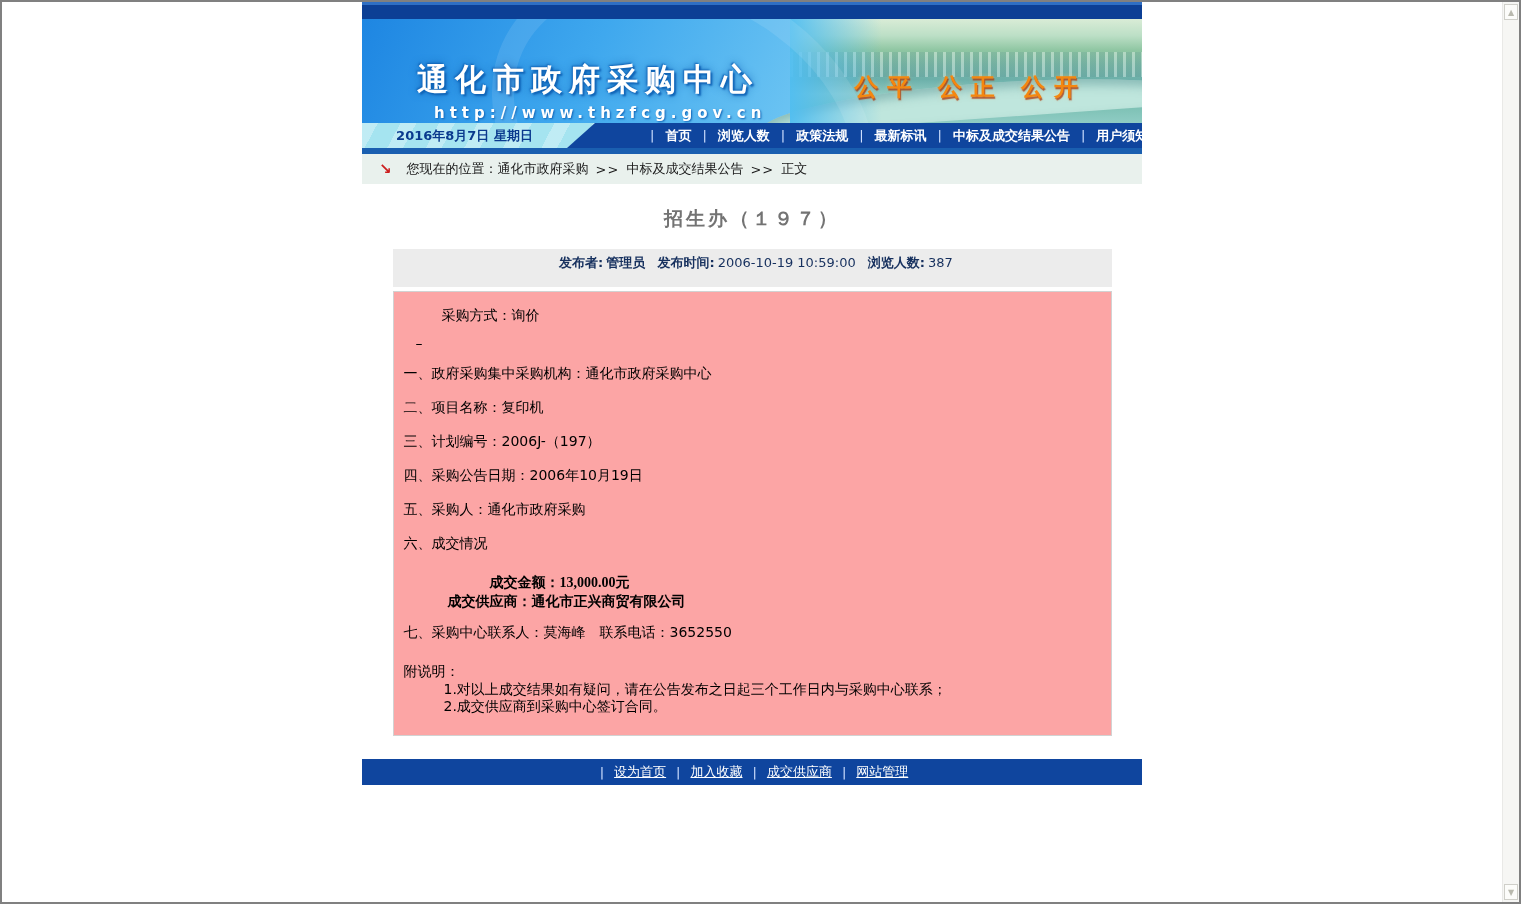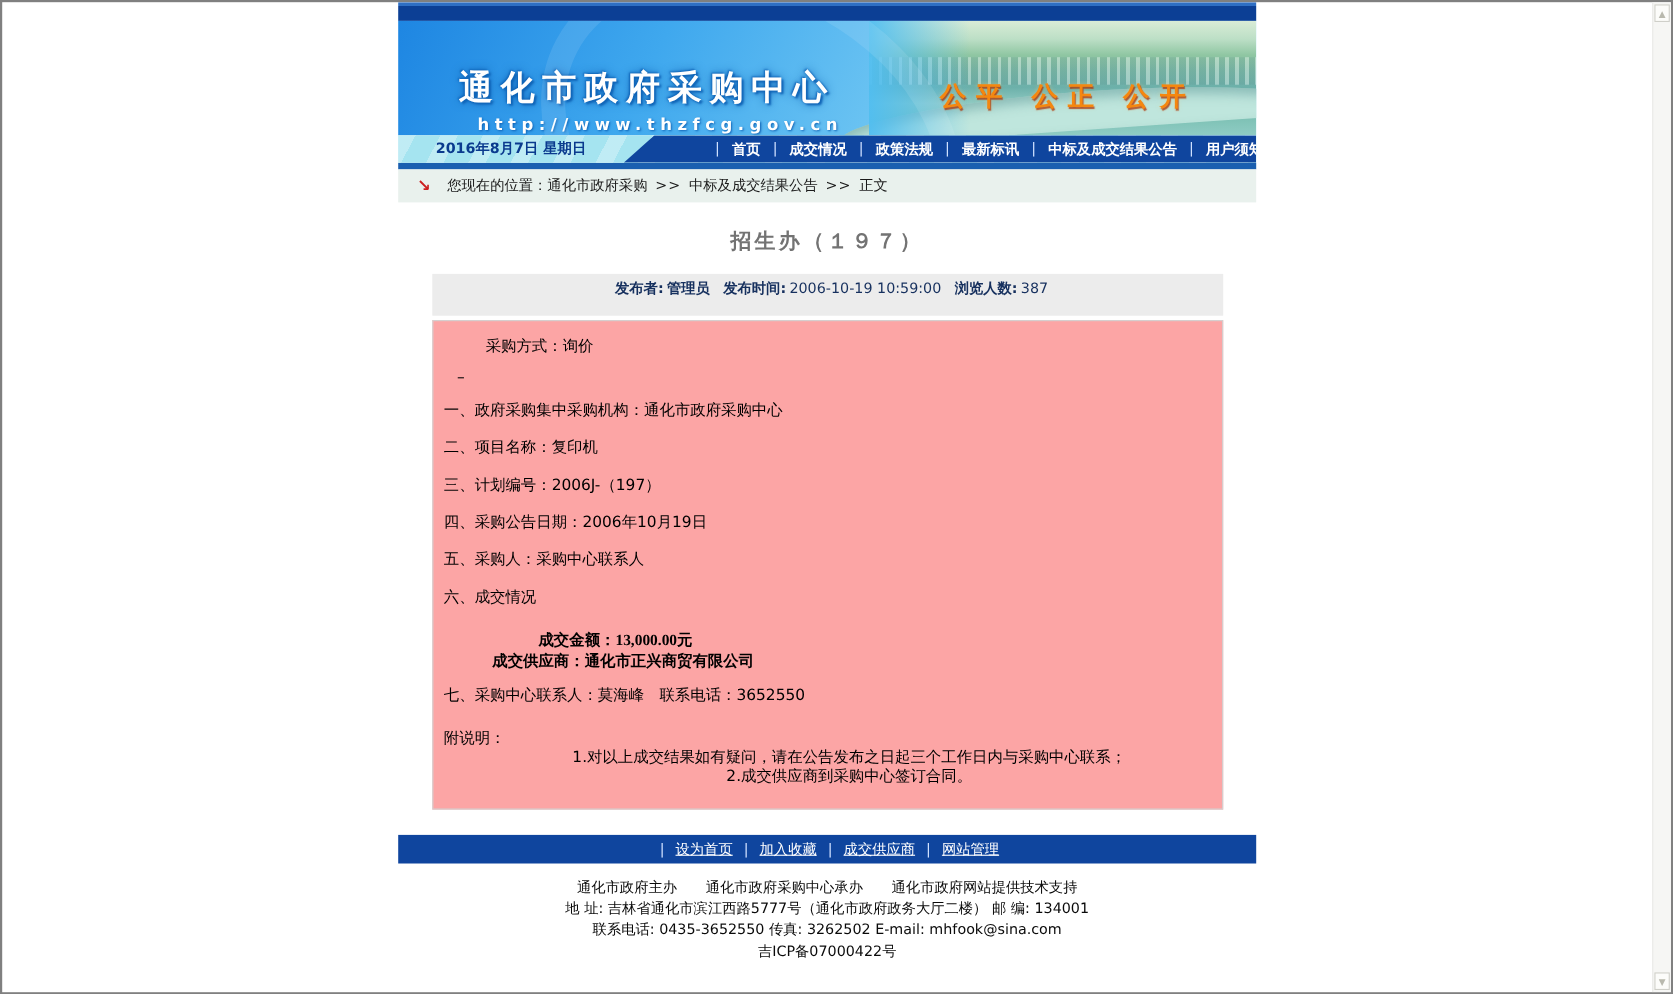--- a/index.html
+++ b/index.html
@@ -73,21 +73,21 @@
   .meta-bar .lbl { font-weight:bold; margin:0 3px 0 8px; }
   .meta-bar .val-cn { font-weight:bold; }
   .content-box { margin-top:4px; border:1px solid #d2d2d2; background:#fca5a5;
     min-height:444px; padding:8px 10px 20px 10px; font-size:14px; color:#000; }
   .l-std   { line-height:34px; }
   .l-first { line-height:30px; padding-left:38px; }
   .l-dash  { line-height:26px; padding-left:12px; }
   .l-amount   { font-weight:bold; line-height:19px; margin-top:13px; padding-left:86px;font-family:Liberation Serif, serif; }
   .l-supplier { font-weight:bold; line-height:19px; padding-left:44px; margin-bottom:4px; }
   .l-notehead { line-height:20px; margin-top:12px; }
-  .l-noteitem { line-height:17px; padding-left:40px;text-align:center; }
+  .l-noteitem { line-height:17px; padding-left:40px; }
 
   
   .footer-bar { margin-top:23px; height:26px; background:#0f459e; display:flex;
     align-items:center; justify-content:center; font-size:13px; color:#fff; }
   .footer-bar .flink { color:#fff; text-decoration:underline; cursor:pointer; margin:0 3px; }
   .footer-bar .sep { margin:0 7px; color:#cfe0ff; }
   .footer-info { margin-top:13px; text-align:center; font-size:13px; color:#0a0a0a; }
   .footer-info div { line-height:19px; }
   .footer-info .icp { margin-top:1px; }
 </style>
@@ -110,21 +110,21 @@
       <div class="banner-url">http://www.thzfcg.gov.cn</div>
       <div class="banner-slogan">公平 公正 公开</div>
     </div>
 
     <div class="navrow">
       <div class="nav-date">2016年8月7日 星期日</div>
       <div class="nav-links">
         <span class="sep">|</span>
         <span class="navlink">首页</span>
         <span class="sep">|</span>
-        <span class="navlink">成交情况</span>
+        <span class="navlink">浏览人数</span>
         <span class="sep">|</span>
         <span class="navlink">政策法规</span>
         <span class="sep">|</span>
         <span class="navlink">最新标讯</span>
         <span class="sep">|</span>
         <span class="navlink">中标及成交结果公告</span>
         <span class="sep">|</span>
         <span class="navlink">用户须知</span>
         <span class="sep">|</span>
       </div>
@@ -150,21 +150,21 @@
         <span class="lbl">浏览人数:</span><span>387</span>
       </div>
 
       <div class="content-box">
         <div class="l-first">采购方式：询价</div>
         <div class="l-dash">–</div>
         <div class="l-std">一、政府采购集中采购机构：通化市政府采购中心</div>
         <div class="l-std">二、项目名称：复印机</div>
         <div class="l-std">三、计划编号：2006J-（197）</div>
         <div class="l-std">四、采购公告日期：2006年10月19日</div>
-        <div class="l-std">五、采购人：采购中心联系人</div>
+        <div class="l-std">五、采购人：通化市政府采购</div>
         <div class="l-std">六、成交情况</div>
         <div class="l-amount">成交金额：13,000.00元</div>
         <div class="l-supplier">成交供应商：通化市正兴商贸有限公司</div>
         <div class="l-std">七、采购中心联系人：莫海峰　联系电话：3652550</div>
         <div class="l-notehead">附说明：</div>
         <div class="l-noteitem">1.对以上成交结果如有疑问，请在公告发布之日起三个工作日内与采购中心联系；</div>
         <div class="l-noteitem">2.成交供应商到采购中心签订合同。</div>
       </div>
     </div>
 
@@ -172,26 +172,20 @@
       <span class="sep">|</span>
       <span class="flink">设为首页</span>
       <span class="sep">|</span>
       <span class="flink">加入收藏</span>
       <span class="sep">|</span>
       <span class="flink">成交供应商</span>
       <span class="sep">|</span>
       <span class="flink">网站管理</span>
     </div>
 
-    <div class="footer-info">
-      <div>通化市政府主办　　通化市政府采购中心承办　　通化市政府网站提供技术支持</div>
-      <div>地 址: 吉林省通化市滨江西路5777号（通化市政府政务大厅二楼） 邮 编: 134001</div>
-      <div>联系电话: 0435-3652550 传真: 3262502 E-mail: mhfook@sina.com</div>
-      <div class="icp">吉ICP备07000422号</div>
-    </div>
 
   </div>
 
   <div class="scrollbar">
     <div class="sb-btn sb-up">▲</div>
     <div class="sb-btn sb-down">▼</div>
   </div>
 
 </div>
 

